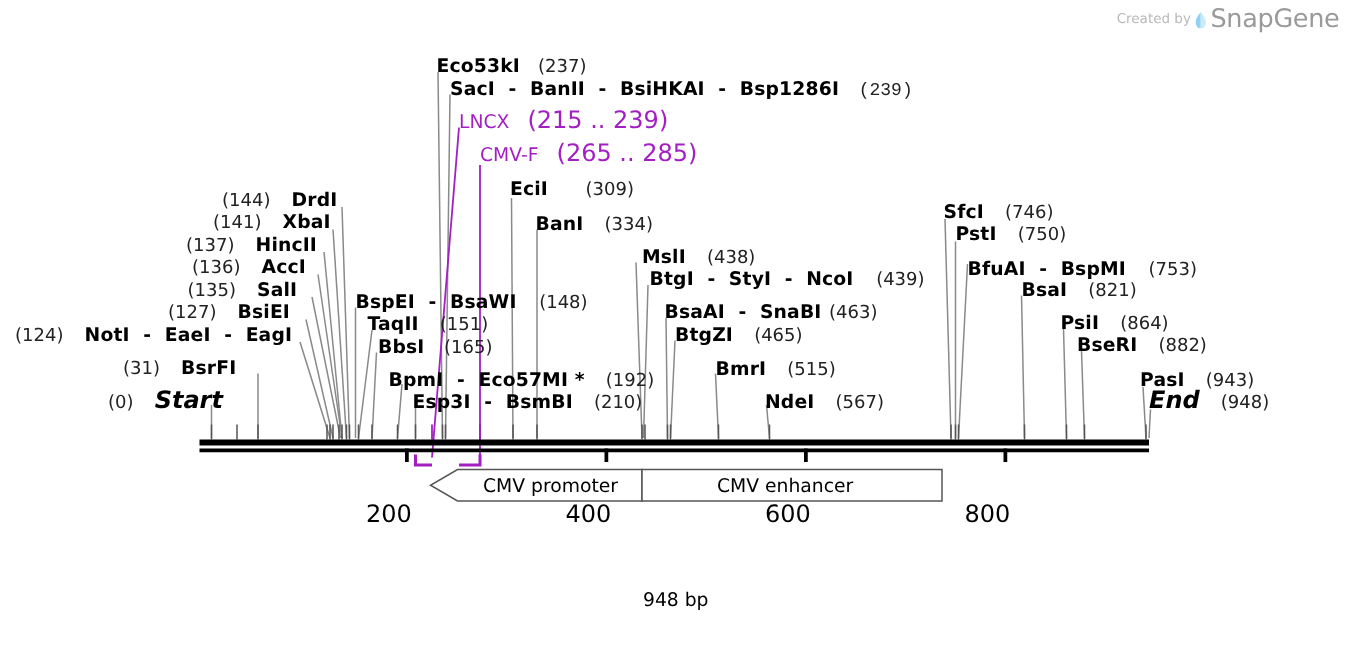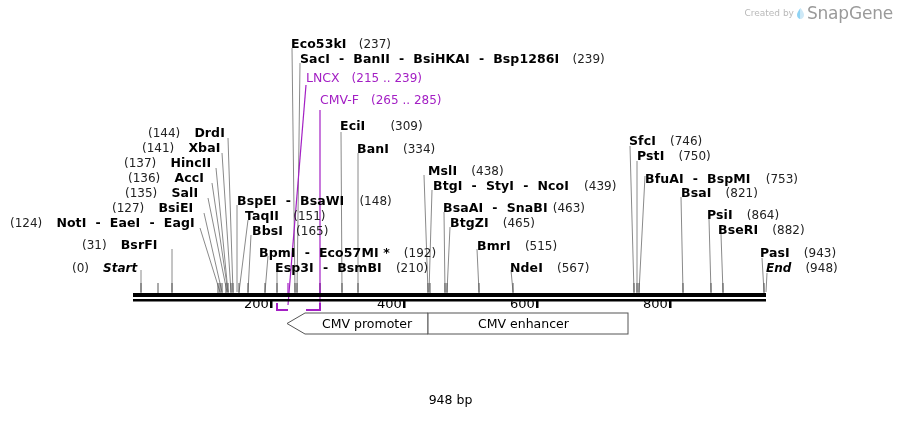--- a/index.html
+++ b/index.html
@@ -10,26 +10,26 @@
     position:relative;
     overflow:hidden;
     color:#000;
   }
   #map{position:absolute;left:0;top:0;width:901px;height:430px;}
 
   .lbl{position:absolute;white-space:nowrap;line-height:1;}
   .enz{font-weight:bold;font-size:12.5px;letter-spacing:0.1px;}
   .pos{font-weight:normal;font-size:12px;color:#222;}
   .primer{font-size:12.5px;color:#a31fc4;font-weight:normal;}
-  .primer .pos{color:#a31fc4;font-size:12px;}
-  .terminus{font-weight:bold;font-style:italic;font-size:12px;}
+  .primer .pos{color:#a31fc4;font-size:16px;}
+  .terminus{font-weight:bold;font-style:italic;font-size:16px;}
   .sep{font-weight:bold;font-size:12.5px;}
 
   
-  .ruler-num{position:absolute;font-size:13px;color:#000;white-space:nowrap;}
+  .ruler-num{position:absolute;font-size:16px;color:#000;white-space:nowrap;margin-top:37px;}
 
   
   .feat-label{
     position:absolute;font-size:12.5px;color:#000;white-space:nowrap;
   }
 
   
   #title-block{
     position:absolute;left:0;top:388px;width:901px;text-align:center;
   }
@@ -166,21 +166,21 @@
 </div>
 
 <div class="lbl" style="left:300px;top:50px;">
   <span class="enz">SacI</span>
   <span class="sep" style="margin:0 4px;">-</span>
   <span class="enz">BanII</span>
   <span class="sep" style="margin:0 4px;">-</span>
   <span class="enz">BsiHKAI</span>
   <span class="sep" style="margin:0 4px;">-</span>
   <span class="enz">Bsp1286I</span>
-  <span class="pos" style="margin-left:8px;">(239)</span>
+  <span class="pos" style="margin-left:8px;font-family:Liberation Mono, monospace;">(239)</span>
 </div>
 
 <div class="lbl primer" style="left:306px;top:72px;">
   <span>LNCX</span>
   <span class="pos" style="margin-left:8px;">(215 .. 239)</span>
 </div>
 
 <div class="lbl primer" style="left:320px;top:94px;">
   <span>CMV-F</span>
   <span class="pos" style="margin-left:8px;">(265 .. 285)</span>

